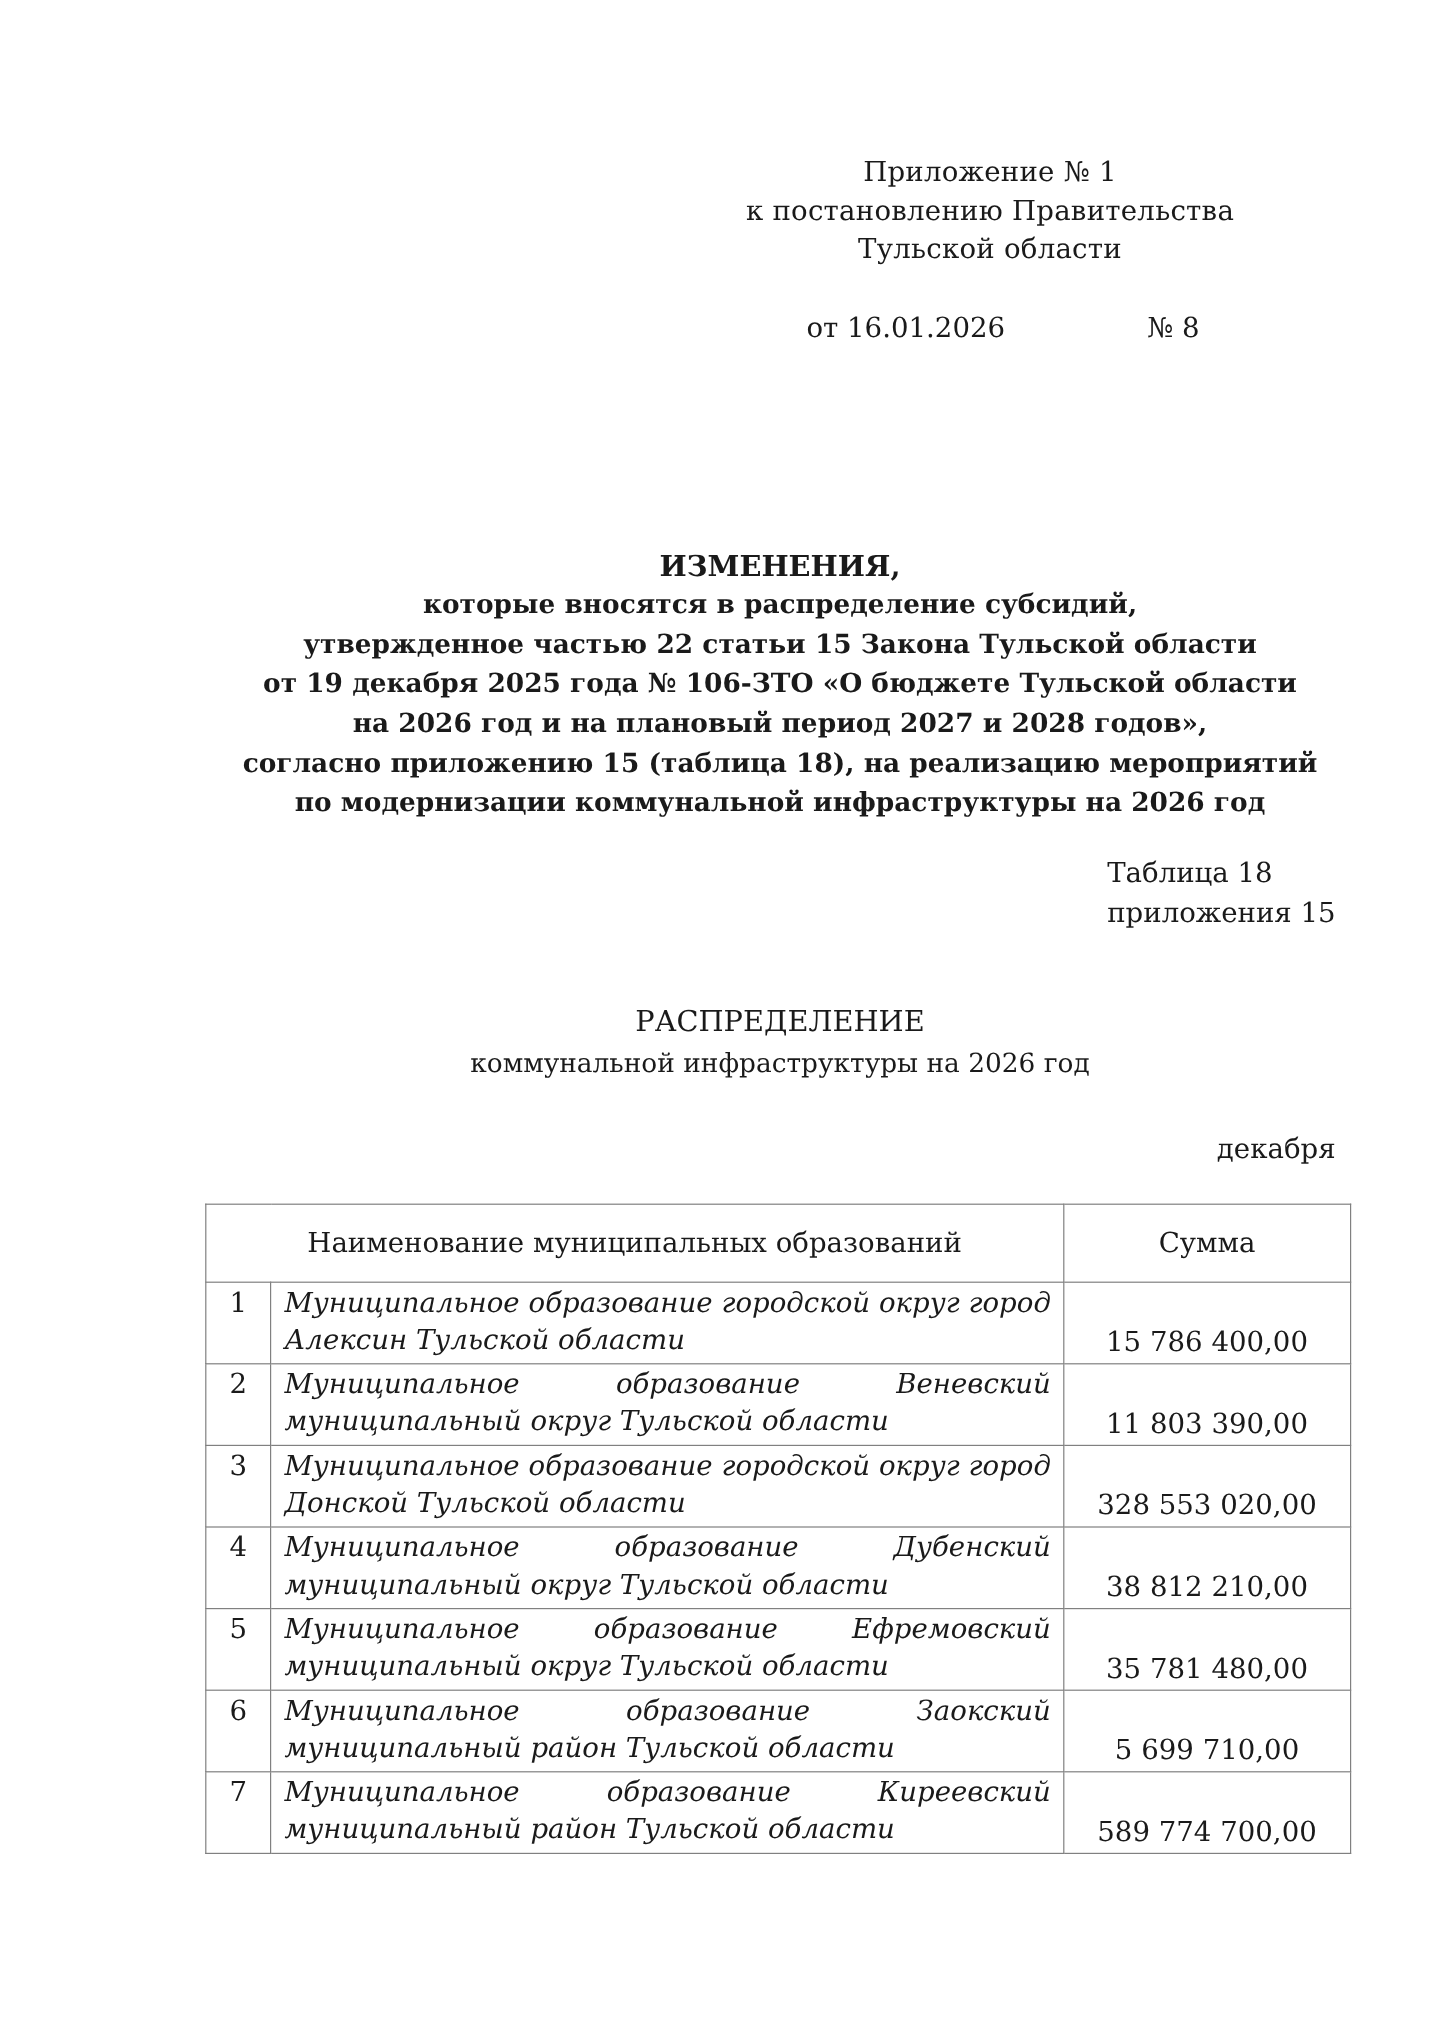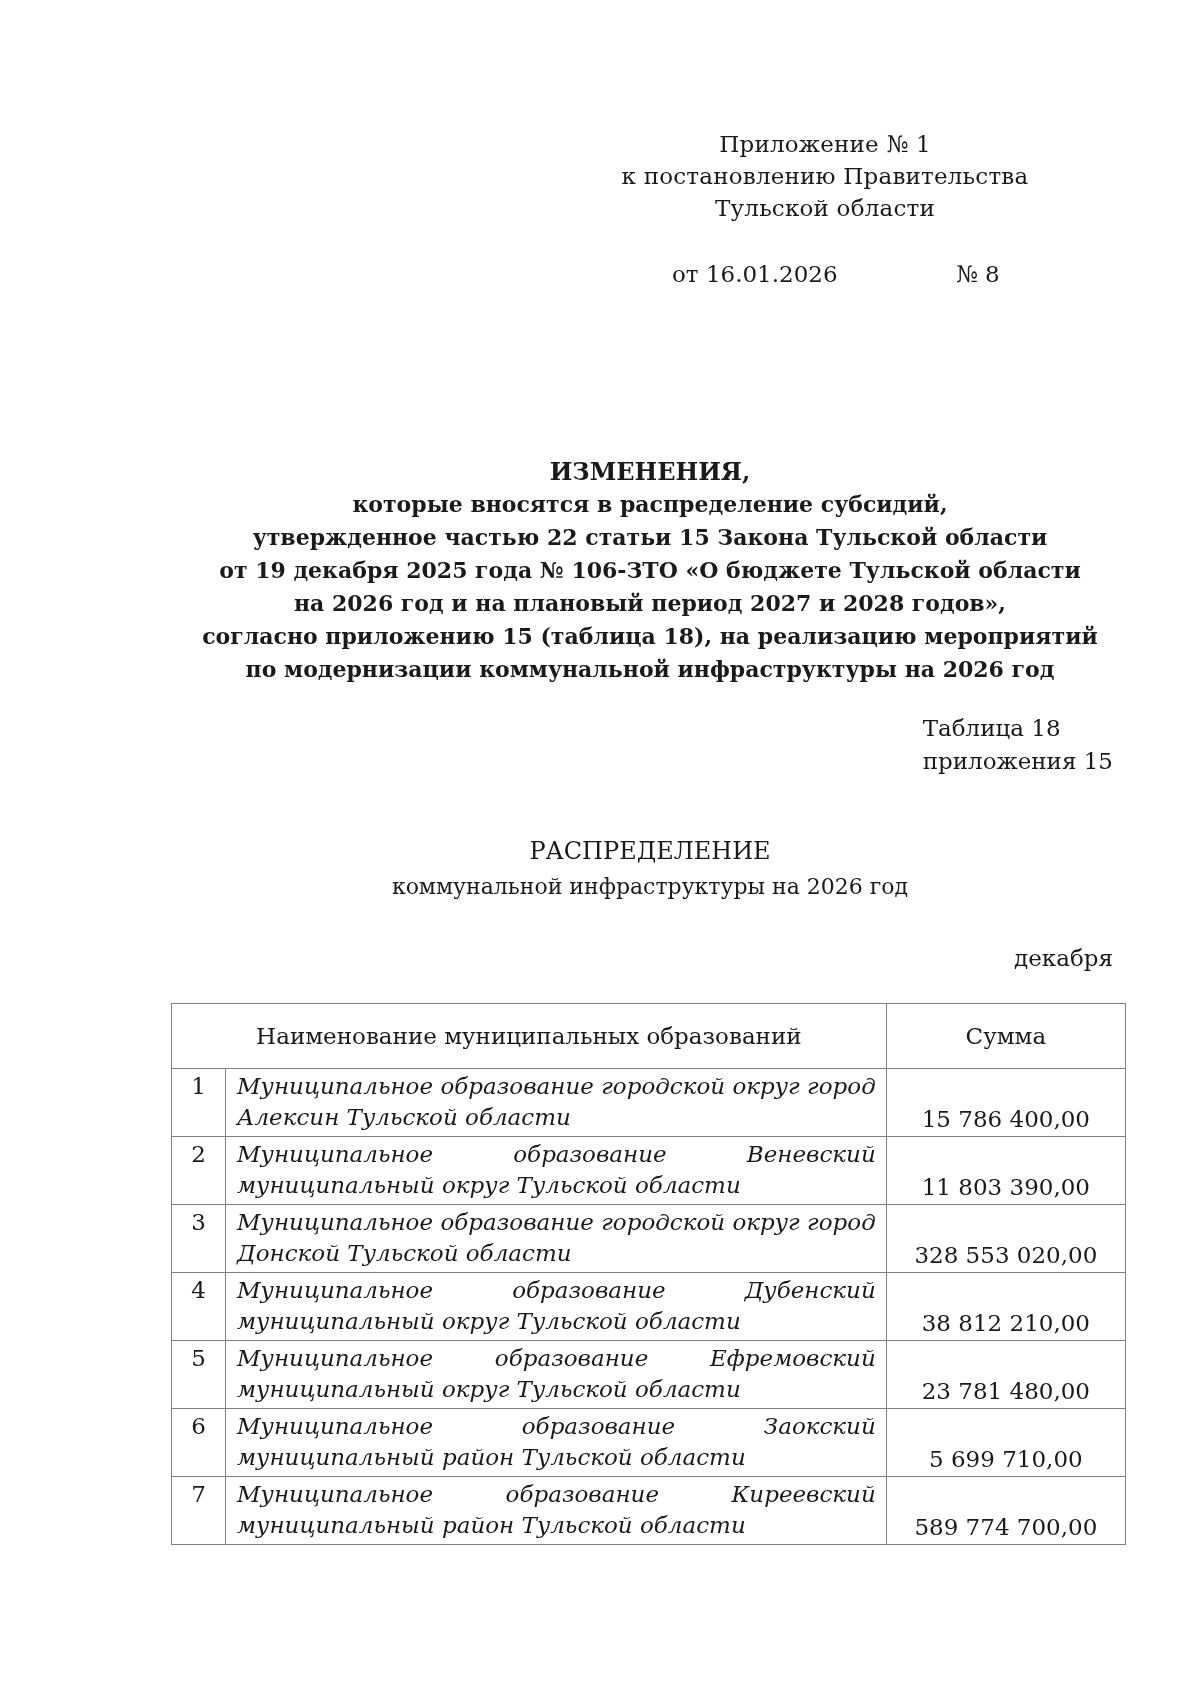--- a/index.html
+++ b/index.html
@@ -224,21 +224,21 @@
     </td>
     <td class="cell-sum">38 812 210,00</td>
   </tr>
 
   <tr class="row">
     <td class="cell-num">5</td>
     <td class="cell-name">
       <span class="line1">Муниципальное образование Ефремовский</span>
       <span class="line2">муниципальный округ Тульской области</span>
     </td>
-    <td class="cell-sum">23 781 480,00</td>
+    <td class="cell-sum">35 781 480,00</td>
   </tr>
 
   <tr class="row">
     <td class="cell-num">6</td>
     <td class="cell-name">
       <span class="line1">Муниципальное образование Заокский</span>
       <span class="line2">муниципальный район Тульской области</span>
     </td>
     <td class="cell-sum">5 699 710,00</td>
   </tr>

